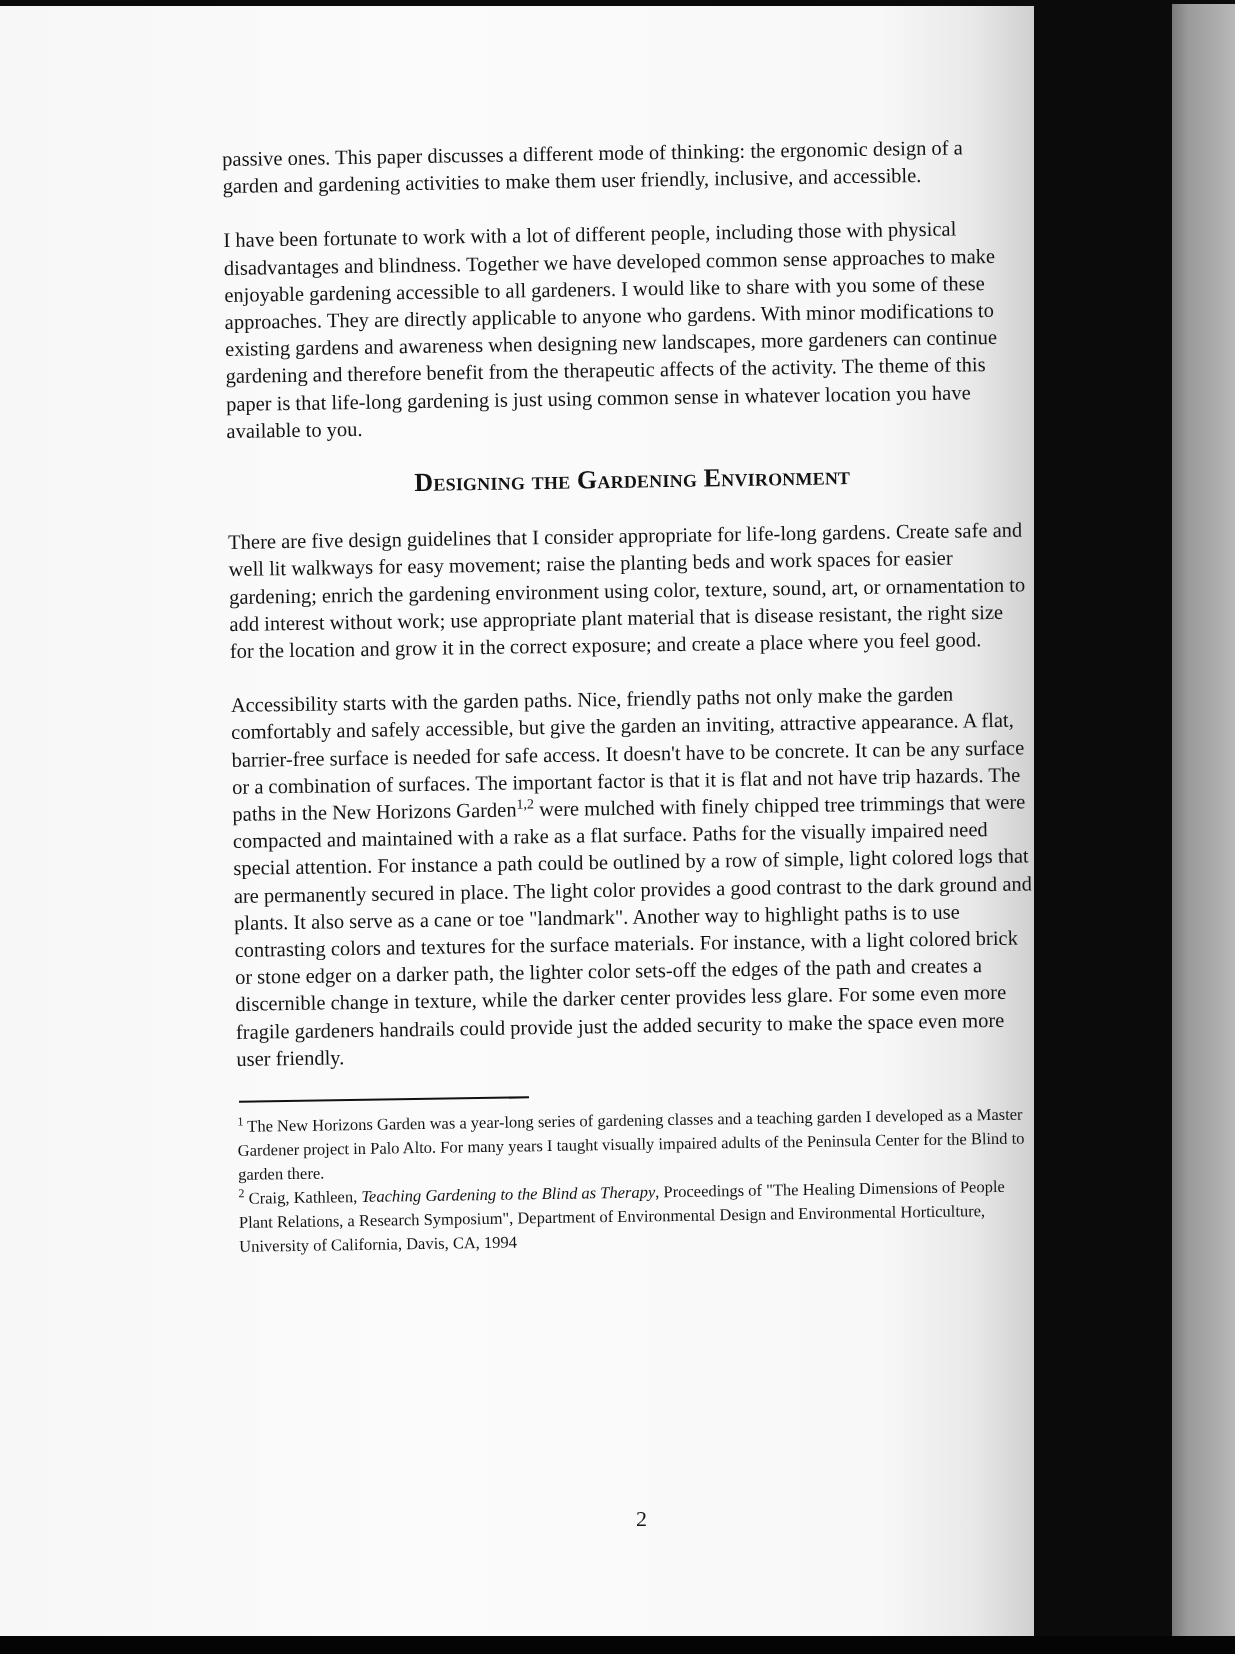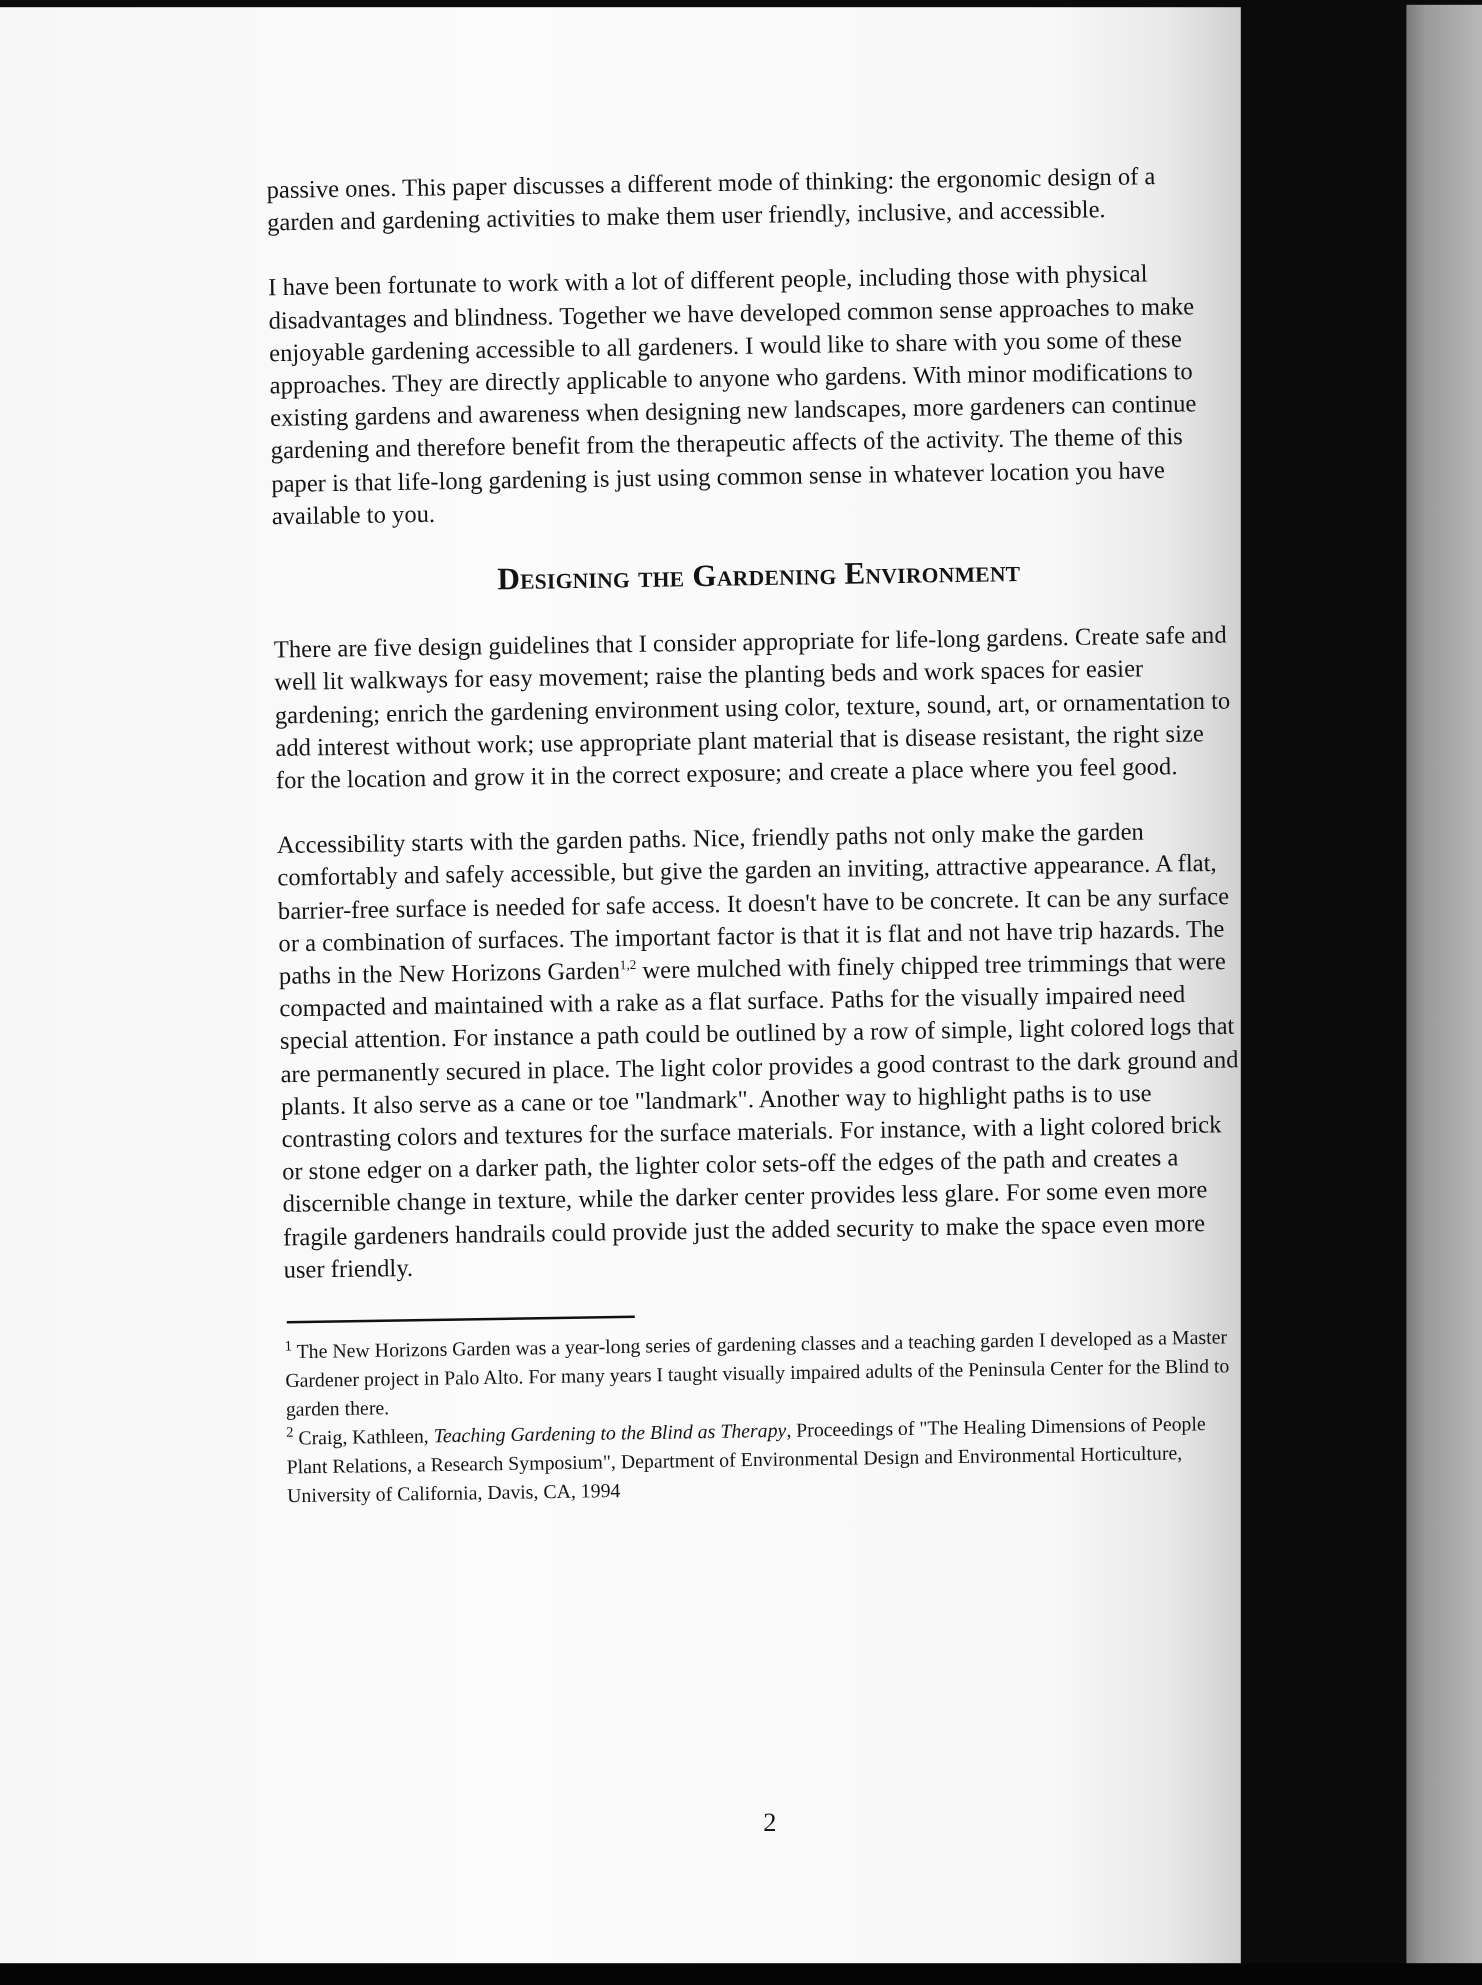--- a/index.html
+++ b/index.html
@@ -32,21 +32,21 @@
   }
   .para { margin: 0 0 27px 0; }
   .heading {
     text-align: center; font-size: 26px; margin: 8px 0 30px 10px;
     font-variant: small-caps; letter-spacing: 0.2px;
   }
   .rule {
     width: 290px; border-top: 2px solid #111; margin: 28px 0 12px 2px;
   }
   .footnote { font-size: 16.5px; line-height: 24px; margin: 0; }
-  sup { font-size: 11px; vertical-align: super; line-height: 0; }
+  sup { font-size: 14px; vertical-align: super; line-height: 0; }
   .fn-sup { font-size: 12px; vertical-align: super; line-height: 0; }
   .page-number {
     position: absolute; left: 636px; top: 1500px; font-size: 22px;
   }
   em { font-style: italic; }
 </style>
 </head>
 <body>
 
 <div class="page">

